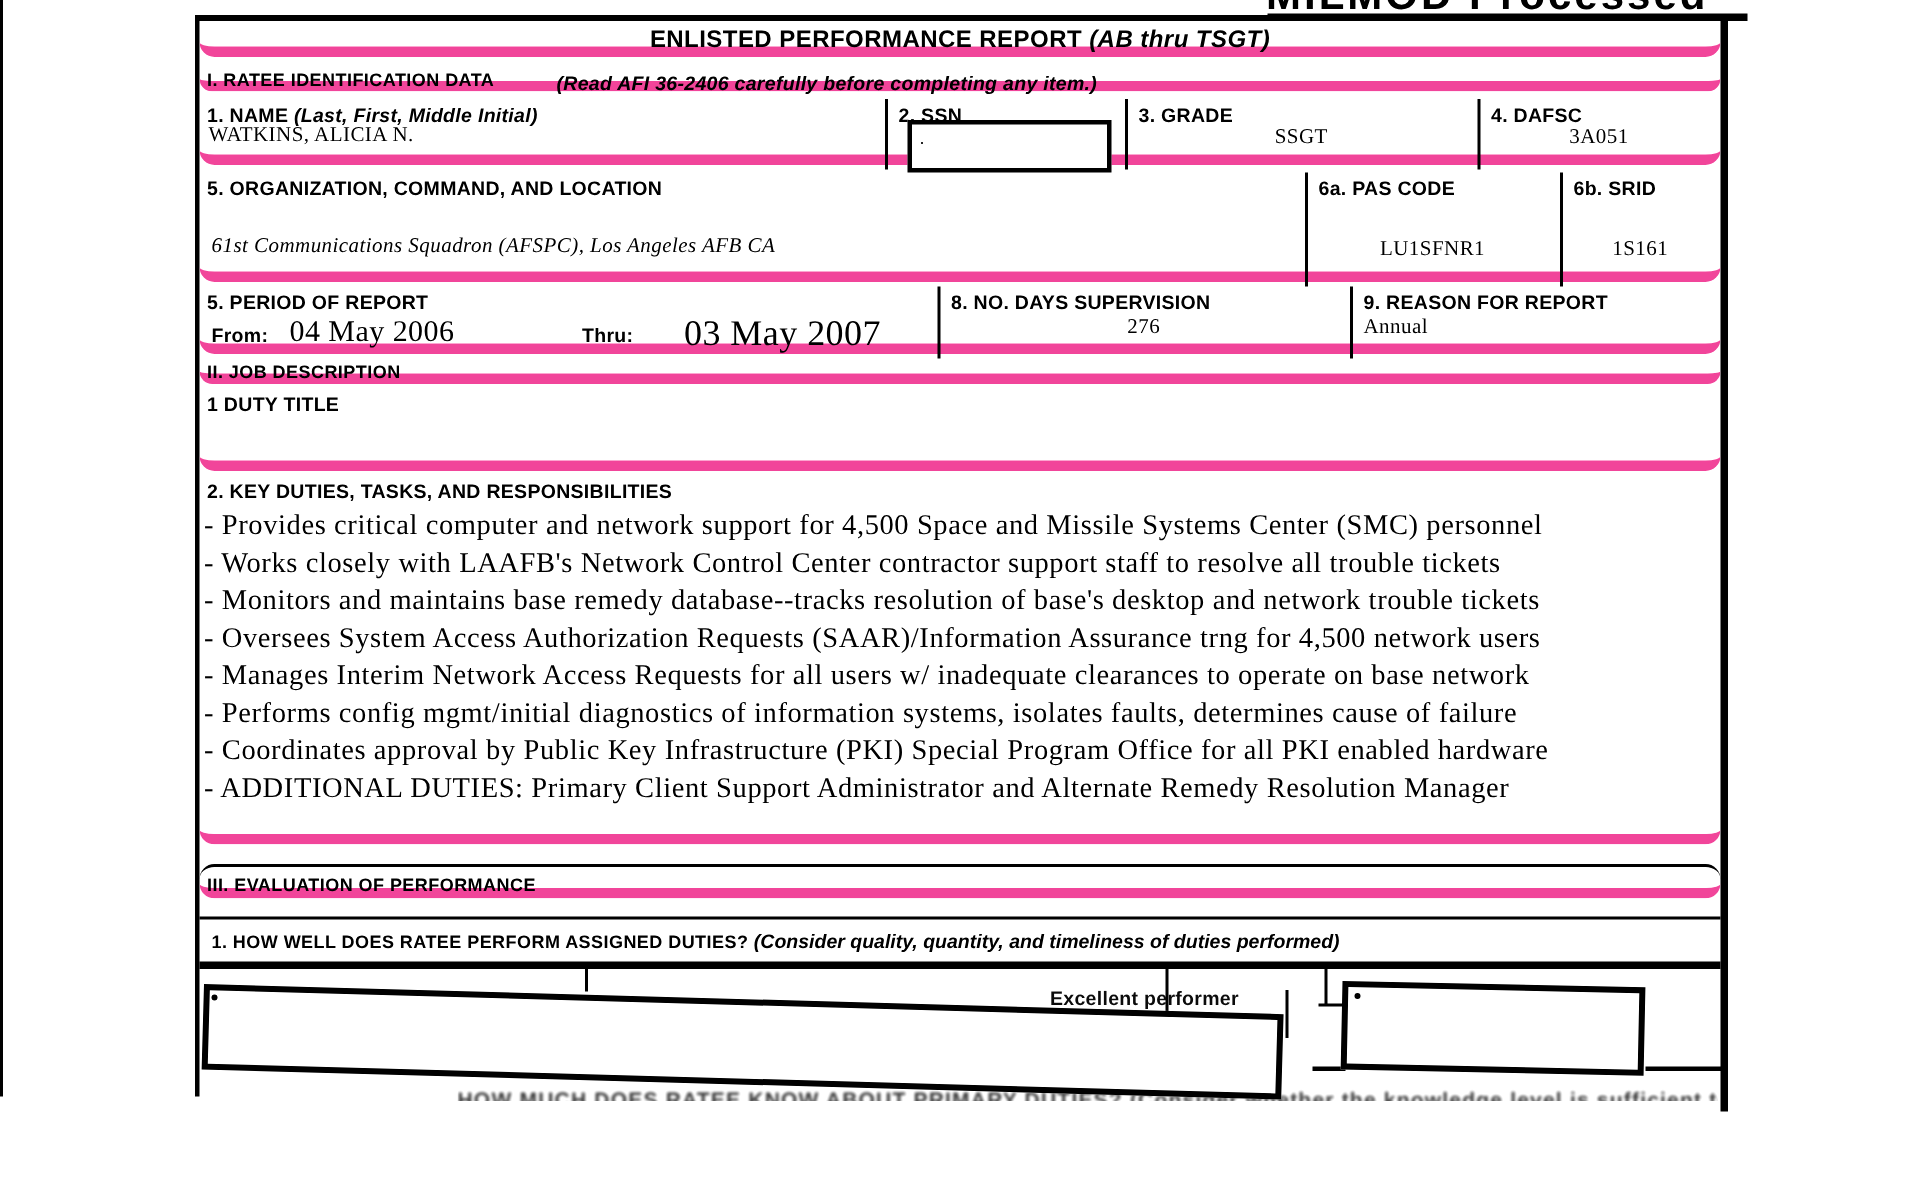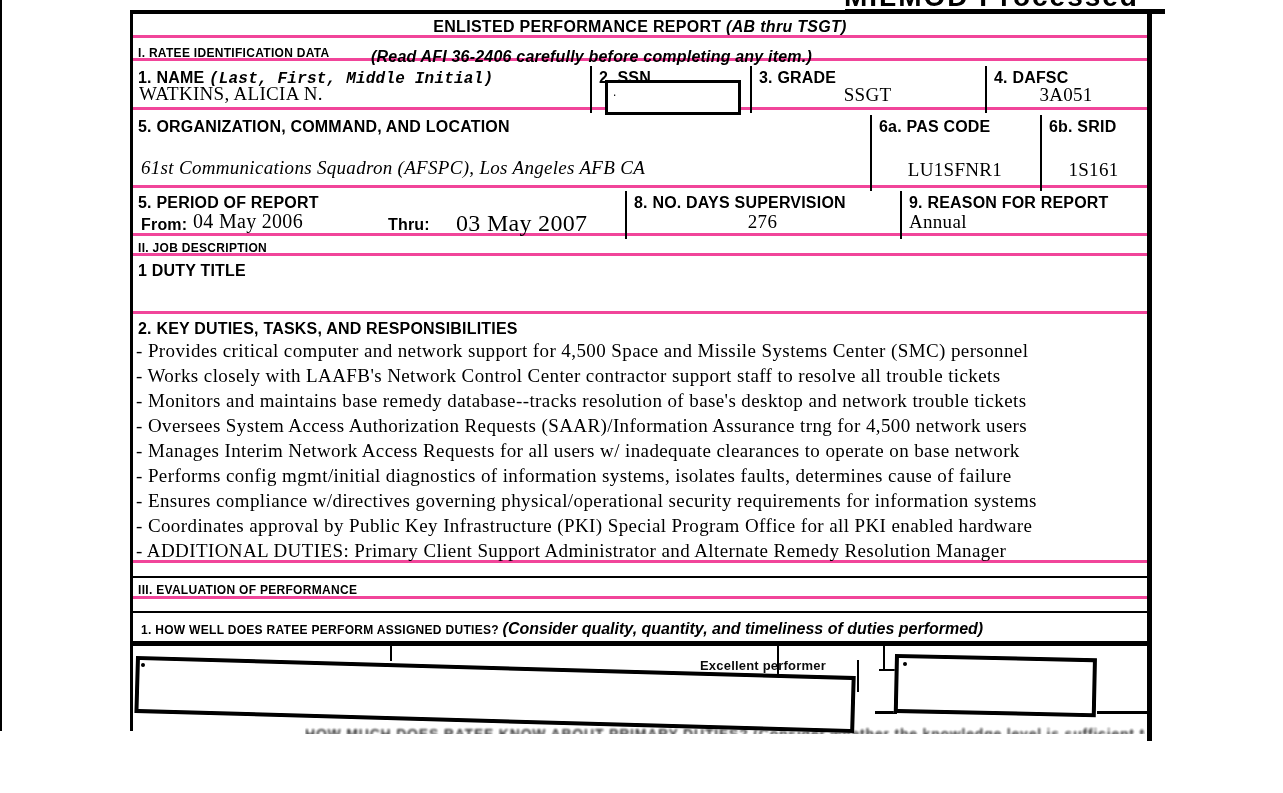--- a/index.html
+++ b/index.html
@@ -13,30 +13,30 @@
   .stamp-clip { left:838px; top:0; width:345px; height:13px; overflow:hidden; }
   .stamp-text { position:absolute; left:6px; top:-19px; font-weight:bold; font-size:28px;
                 letter-spacing:2px; white-space:nowrap; color:#000; filter:blur(0.4px); }
   .stamp-underline { left:845px; top:9px; width:320px; height:5px; background:#000; }
   
   .f-top   { left:130px; top:10px;  width:1022px; height:4px; background:#000; }
   .f-left  { left:130px; top:10px;  width:3px;   height:721px; background:#000; }
   .f-right { left:1147px; top:10px; width:5px;   height:731px; background:#000; }
   
   .row { left:133px; width:1014px; box-sizing:border-box; }
-  .bb3 { border-bottom:3px solid #ec4899; }
+  .bb3 { border-bottom:7px solid #ec4899;border-radius:10px; }
   .bt2 { border-top:2px solid #000; }
   .vline { width:2px; background:#000; }
   .hline { background:#000; }
   
   .title-line { font-size:16px; font-weight:bold; text-align:center; letter-spacing:0.3px; }
-  .lbl { font-size:16px; font-weight:bold; letter-spacing:0.2px; white-space:nowrap; }
-  .lbl .it { font-style:italic; font-weight:bold;font-family:Liberation Mono, monospace; }
+  .lbl { font-size:13px; font-weight:bold; letter-spacing:0.2px; white-space:nowrap; }
+  .lbl .it { font-style:italic; font-weight:bold; }
   .sec-head { font-size:12px; font-weight:bold; letter-spacing:0.3px; }
-  .val { font-family:"Liberation Serif", serif; font-size:19px; letter-spacing:0.3px; white-space:nowrap; }
+  .val { font-family:"Liberation Serif", serif; font-size:14px; letter-spacing:0.3px; white-space:nowrap; }
   .duty-line { font-family:"Liberation Serif", serif; font-size:19px; letter-spacing:0.4px;
                white-space:nowrap; line-height:25px; }
   .q-note { font-style:italic; font-weight:bold; }
   
   .ssn-box { left:605px; top:80px; width:130px; height:29px; background:#fff;
              border:3px solid #000; z-index:2; }
   .paste-box { background:#fff; border:4px solid #000; z-index:5; box-sizing:border-box; }
   .box-big   { left:136px; top:656px; width:720px; height:57px;
                transform:rotate(1.6deg); transform-origin:top left; }
   .box-right { left:895px; top:654px; width:202px; height:59px;
@@ -140,33 +140,32 @@
 
   <div class="abs row bb3" style="top:317px; height:246px;">
     <span class="lbl" style="position:absolute; left:5px; top:3px;">2.  KEY DUTIES, TASKS, AND RESPONSIBILITIES</span>
     <div style="position:absolute; left:3px; top:21px;">
       <div class="duty-line">- Provides critical computer and network support for 4,500 Space and Missile Systems Center (SMC) personnel</div>
       <div class="duty-line">- Works closely with LAAFB's Network Control Center contractor support staff to resolve all trouble tickets</div>
       <div class="duty-line">- Monitors and maintains base remedy database--tracks resolution of base's desktop and network trouble tickets</div>
       <div class="duty-line">- Oversees System Access Authorization Requests (SAAR)/Information Assurance trng for 4,500 network users</div>
       <div class="duty-line">- Manages Interim Network Access Requests for all users w/ inadequate clearances to operate on base network</div>
       <div class="duty-line">- Performs config mgmt/initial diagnostics of information systems, isolates faults, determines cause of failure</div>
-      <div class="duty-line">- Ensures compliance w/directives governing physical/operational security requirements for information systems</div>
       <div class="duty-line">- Coordinates approval by Public Key Infrastructure (PKI) Special Program Office for all PKI enabled hardware</div>
       <div class="duty-line">- ADDITIONAL DUTIES:  Primary Client Support Administrator and Alternate Remedy Resolution Manager</div>
     </div>
   </div>
 
   <div class="abs row bt2 bb3" style="top:576px; height:23px;">
     <span class="sec-head" style="position:absolute; left:5px; top:5px;">III.  EVALUATION OF PERFORMANCE</span>
   </div>
 
   <div class="abs row bt2" style="top:611px; height:27px;">
     <span style="position:absolute; left:8px; top:7px; font-size:12px;">
-      <span class="sec-head">1.  HOW WELL DOES RATEE PERFORM ASSIGNED DUTIES?  </span><span class="q-note" style="font-size:16px;text-align:center;">(Consider quality, quantity, and timeliness of duties performed)</span>
+      <span class="sec-head">1.  HOW WELL DOES RATEE PERFORM ASSIGNED DUTIES?  </span><span class="q-note" style="font-size:13px;text-align:center;">(Consider quality, quantity, and timeliness of duties performed)</span>
     </span>
   </div>
 
   <div class="abs hline" style="left:133px; top:641px; width:1014px; height:5px;"></div>
 
   <div class="abs vline" style="left:390px; top:646px; height:15px;"></div>
   <div class="abs vline" style="left:777px; top:646px; height:34px;"></div>
   <div class="abs vline" style="left:857px; top:660px; height:32px;"></div>
   <div class="abs vline" style="left:883px; top:646px; height:24px;"></div>
   <div class="abs hline" style="left:879px; top:669px; width:18px; height:2px;"></div>

